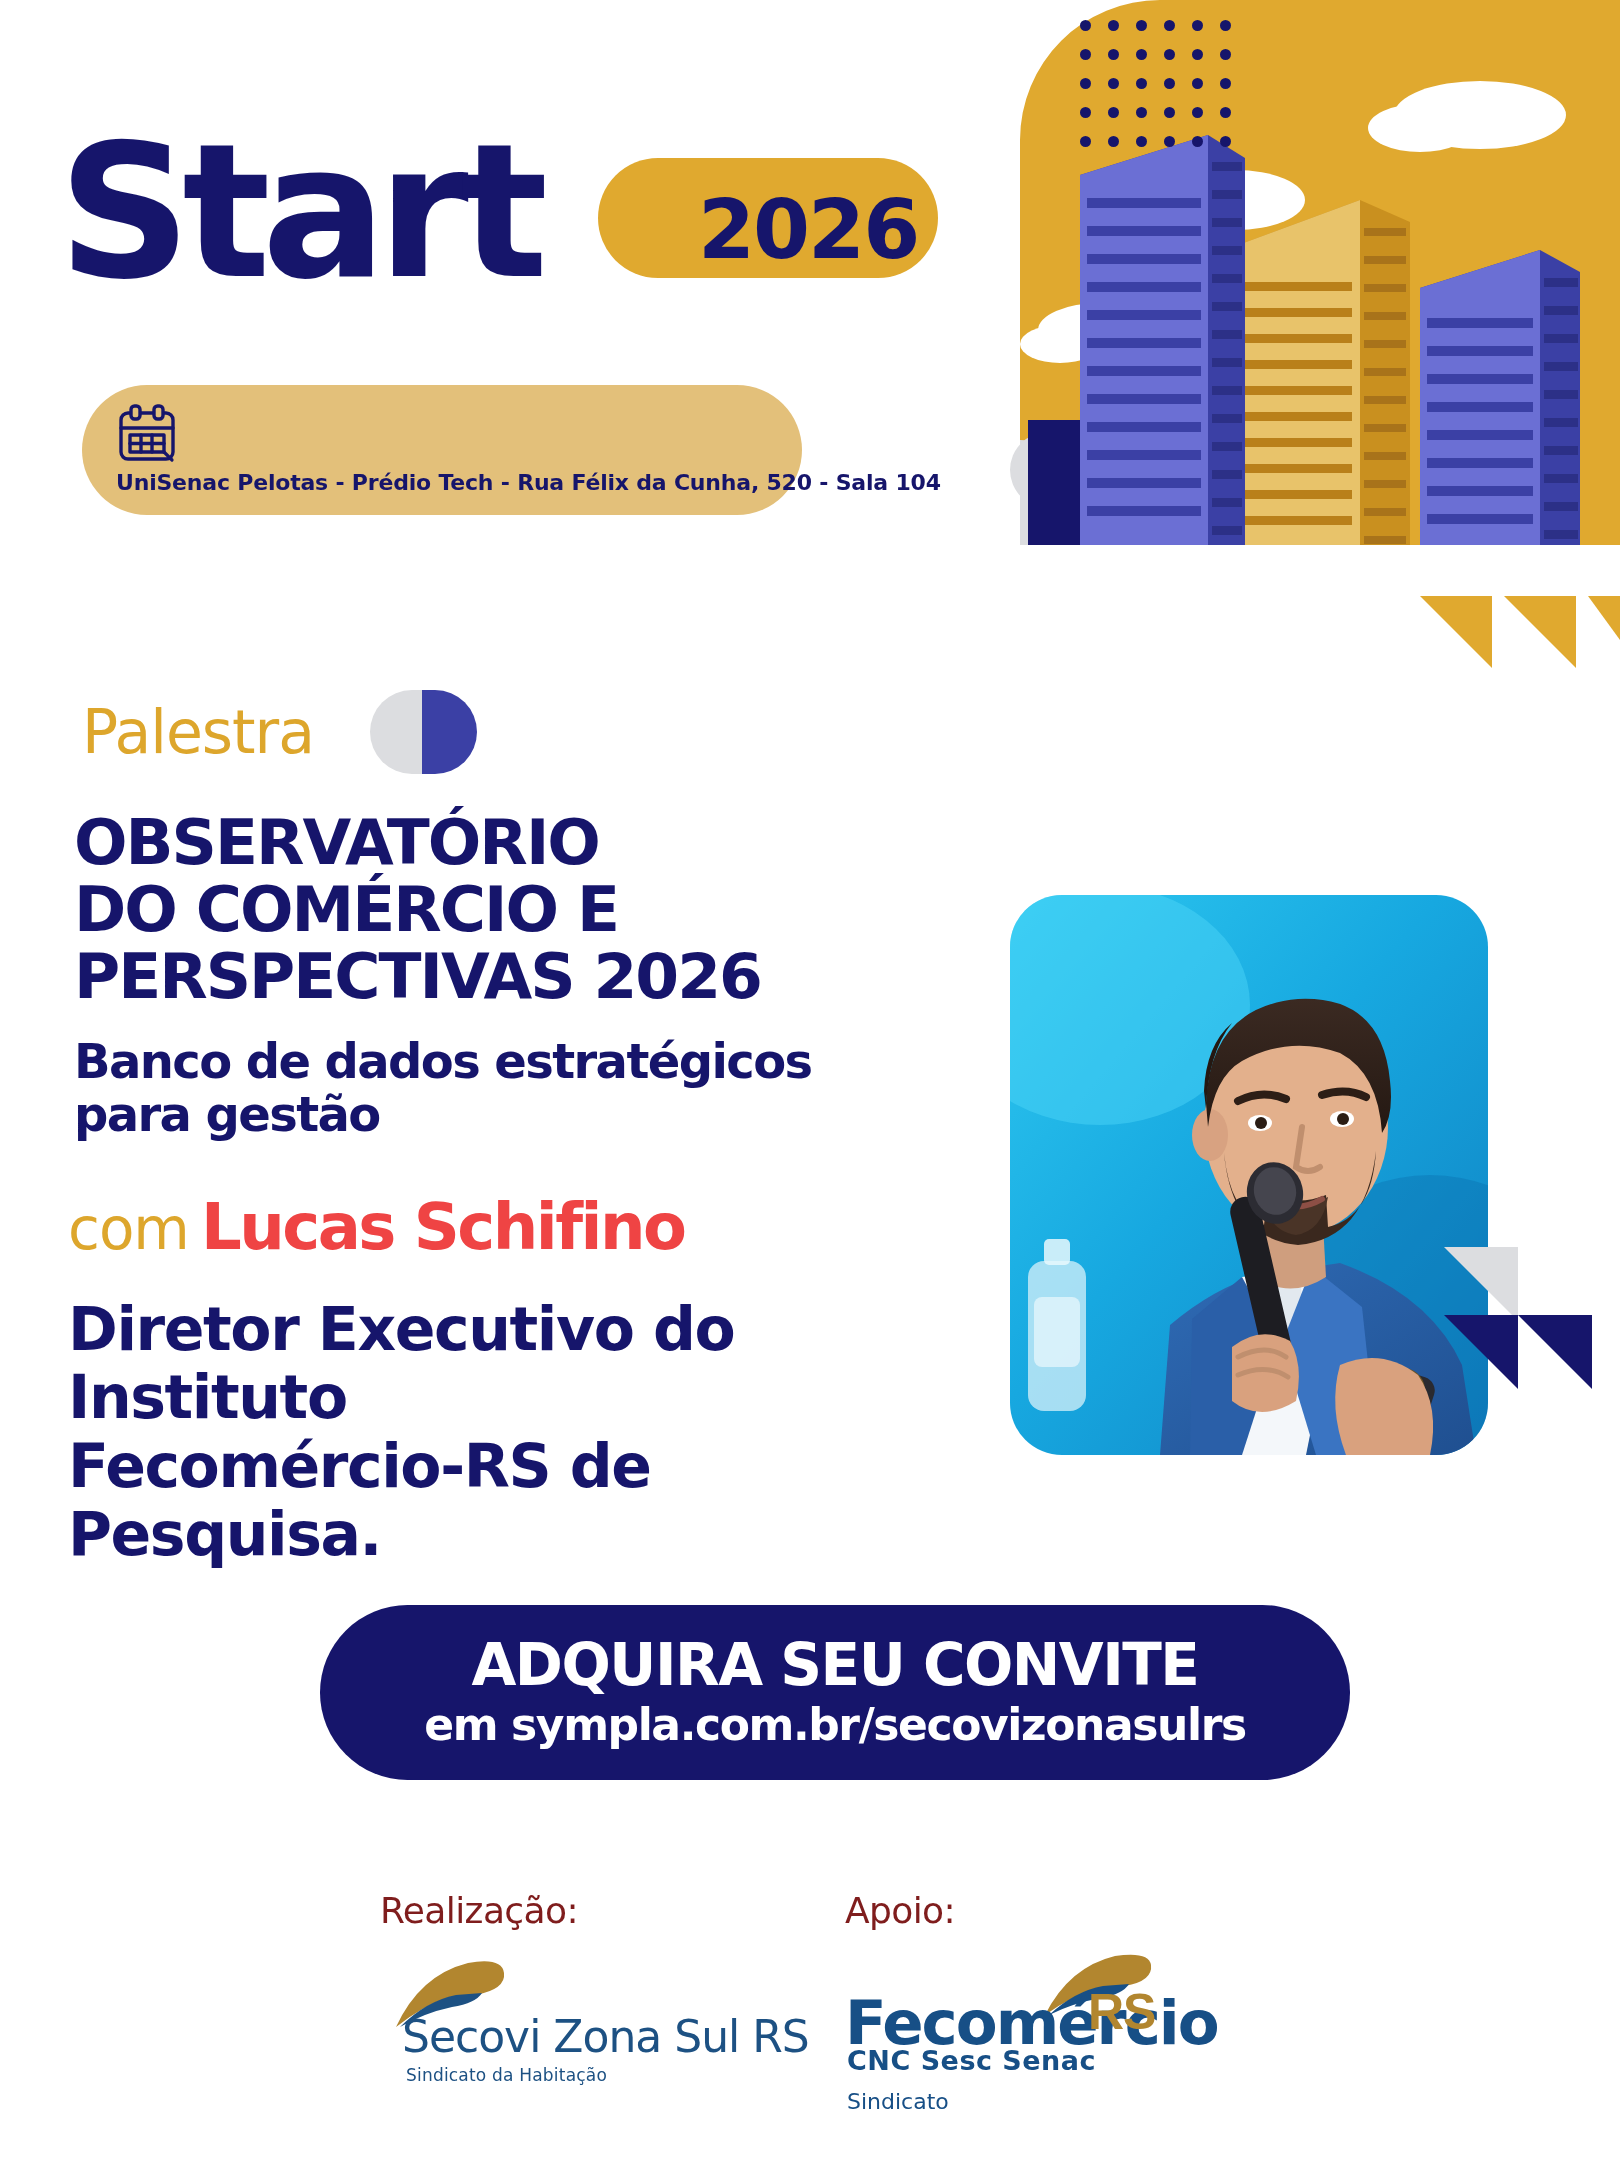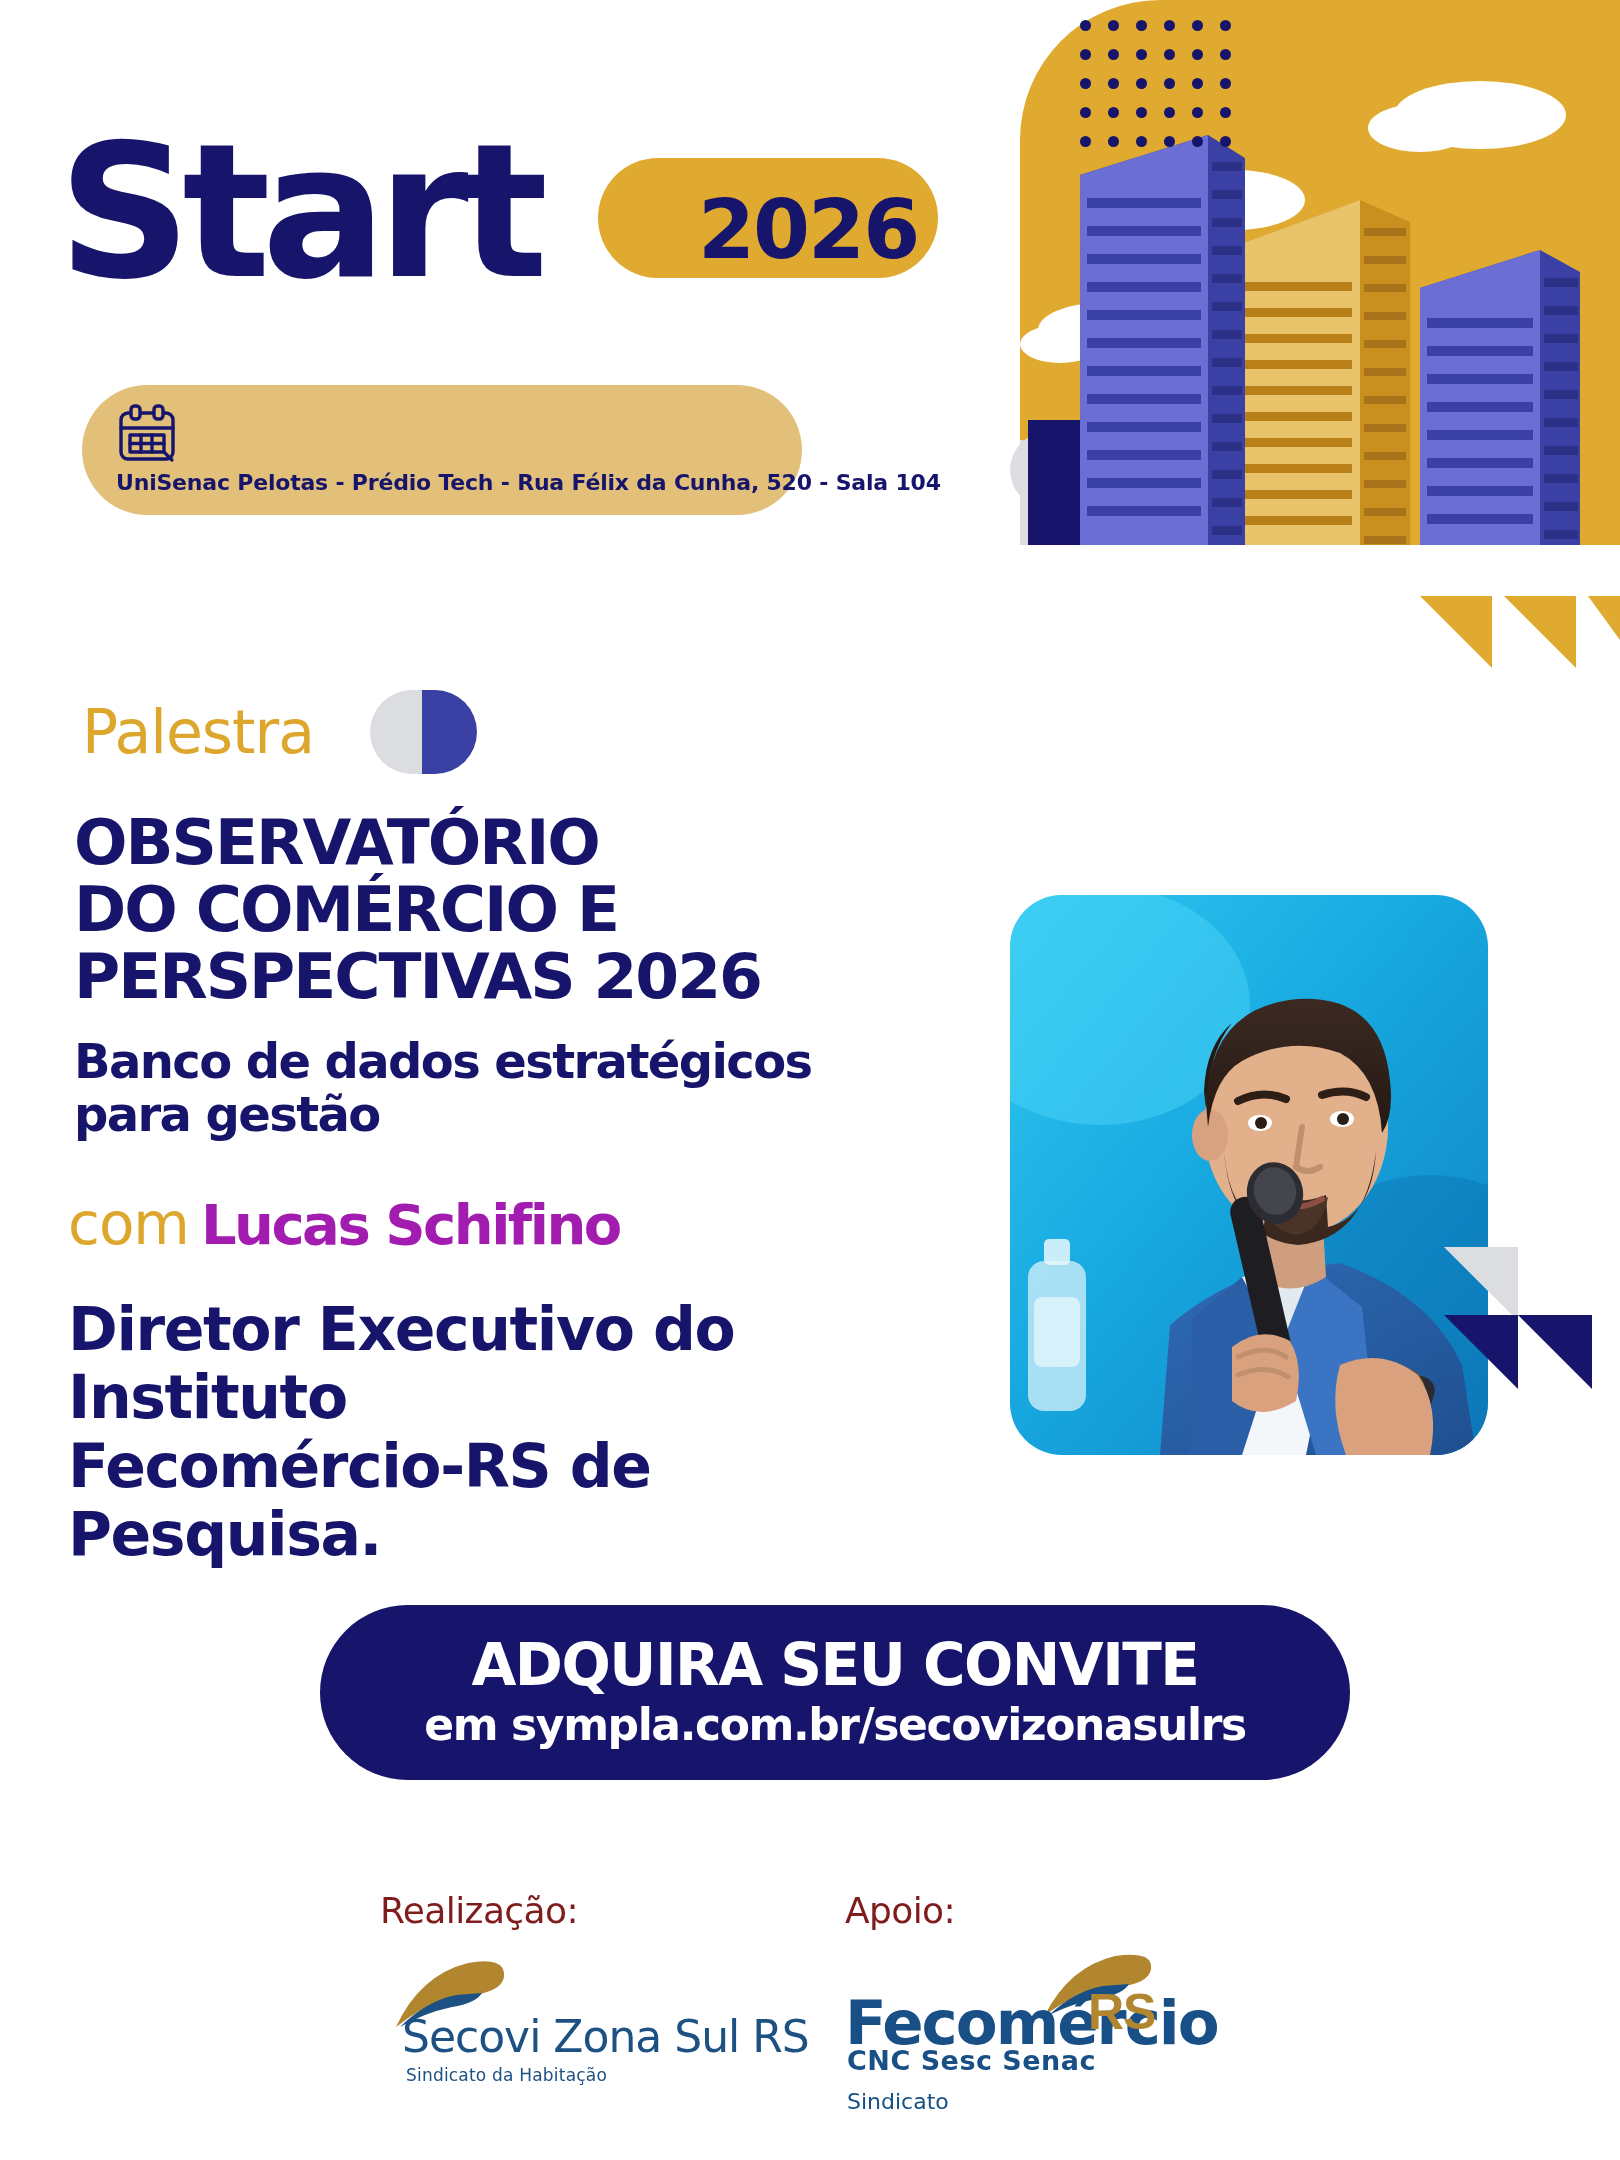--- a/index.html
+++ b/index.html
@@ -84,21 +84,21 @@
   .speaker-row {
     position:absolute; left:68px; top:1190px;
     display:flex; align-items:baseline; gap:12px;
   }
   .speaker-com {
     font-family:"DejaVu Sans", sans-serif; font-weight:400;
     font-size:58px; color:#dda62c; letter-spacing:-1px;
   }
   .speaker-name {
     font-family:"DejaVu Sans", sans-serif; font-weight:700;
-    font-size:56px; color:#a21caf; letter-spacing:-2.5px;
+    font-size:64px; color:#ef4444; letter-spacing:-2.5px;
   }
   .speaker-role {
     position:absolute; left:68px; top:1295px; width:800px;
     font-family:"DejaVu Sans", sans-serif; font-weight:700;
     font-size:60px; line-height:1.14; color:#16156b; letter-spacing:-1.4px;
   }
 
   
   .photo-block { position:absolute; left:1010px; top:895px; width:500px; height:595px; }
   .photo-frame {

